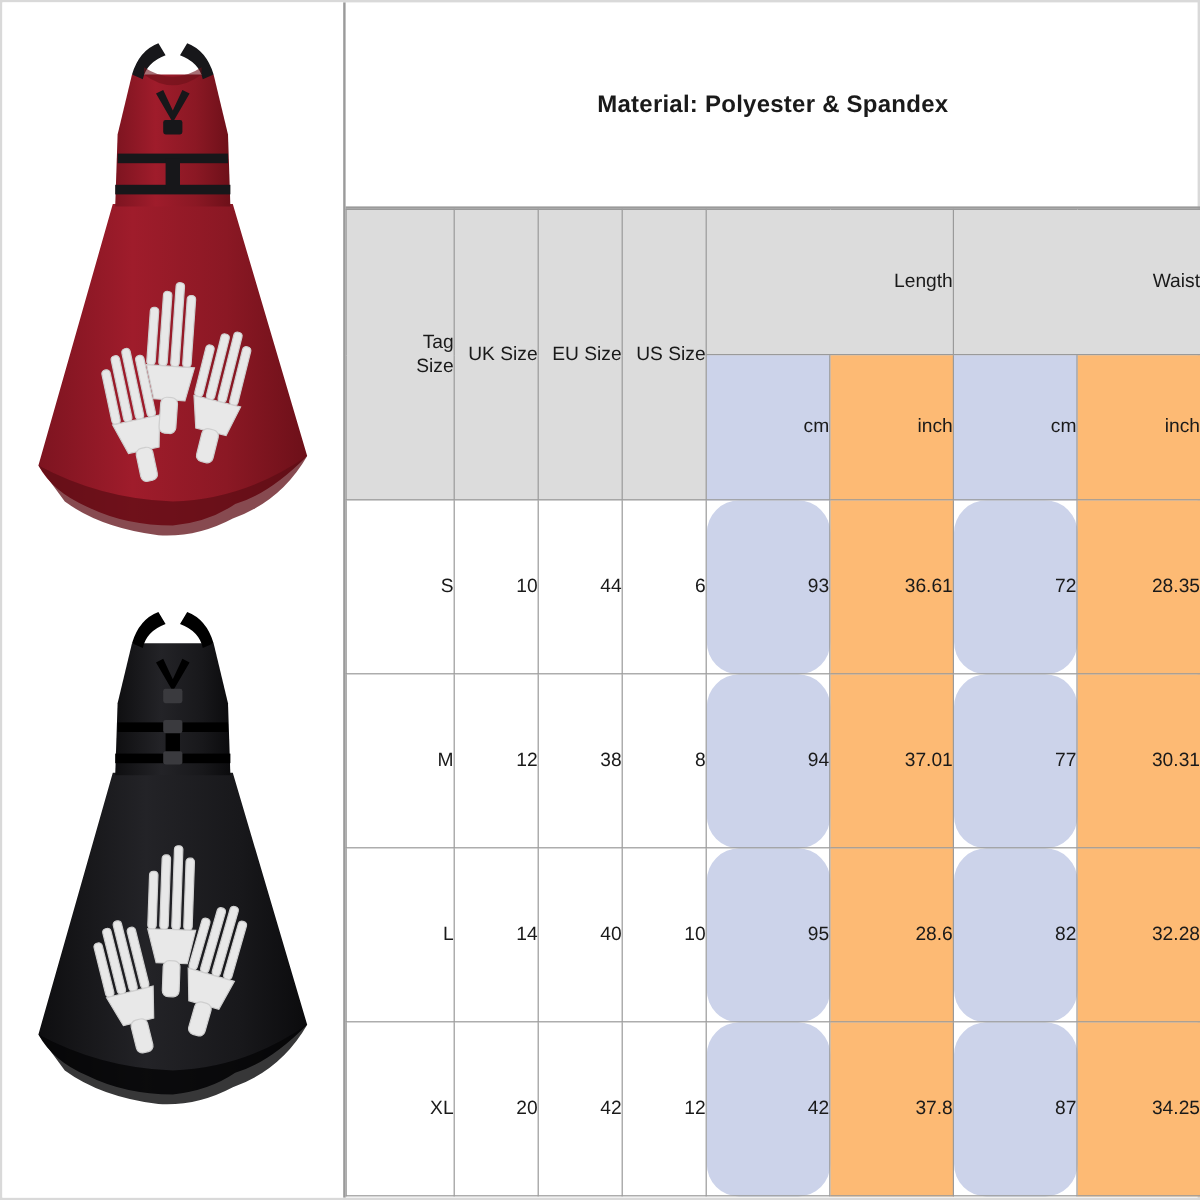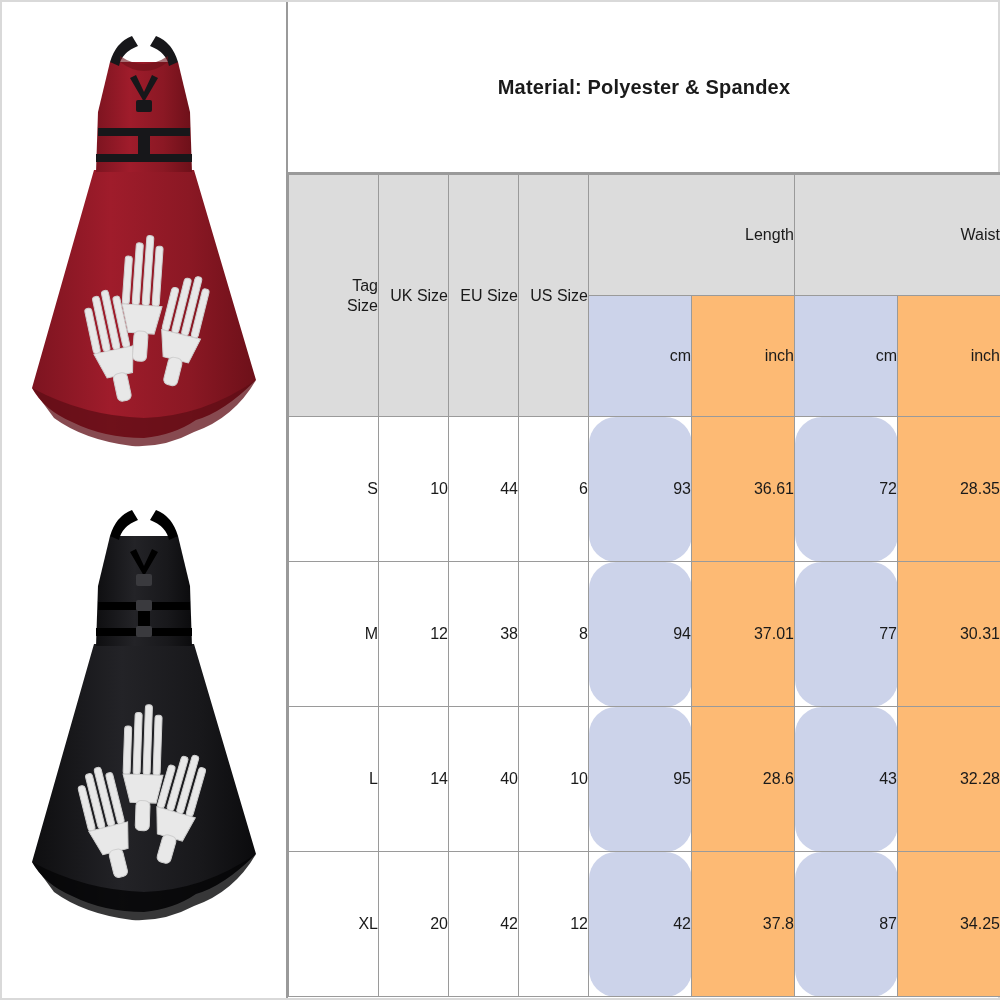--- a/index.html
+++ b/index.html
@@ -280,21 +280,21 @@
           <td class="cell-blue">77</td>
           <td class="cell-white">30.31</td>
         </tr>
         <tr class="row-tall">
           <td>L</td>
           <td>14</td>
           <td>40</td>
           <td>10</td>
           <td class="cell-blue">95</td>
           <td class="cell-white">28.6</td>
-          <td class="cell-blue">43</td>
+          <td class="cell-blue">82</td>
           <td class="cell-white">32.28</td>
         </tr>
         <tr class="row-tall">
           <td>XL</td>
           <td>20</td>
           <td>42</td>
           <td>12</td>
           <td class="cell-blue">42</td>
           <td class="cell-white">37.8</td>
           <td class="cell-blue">87</td>

